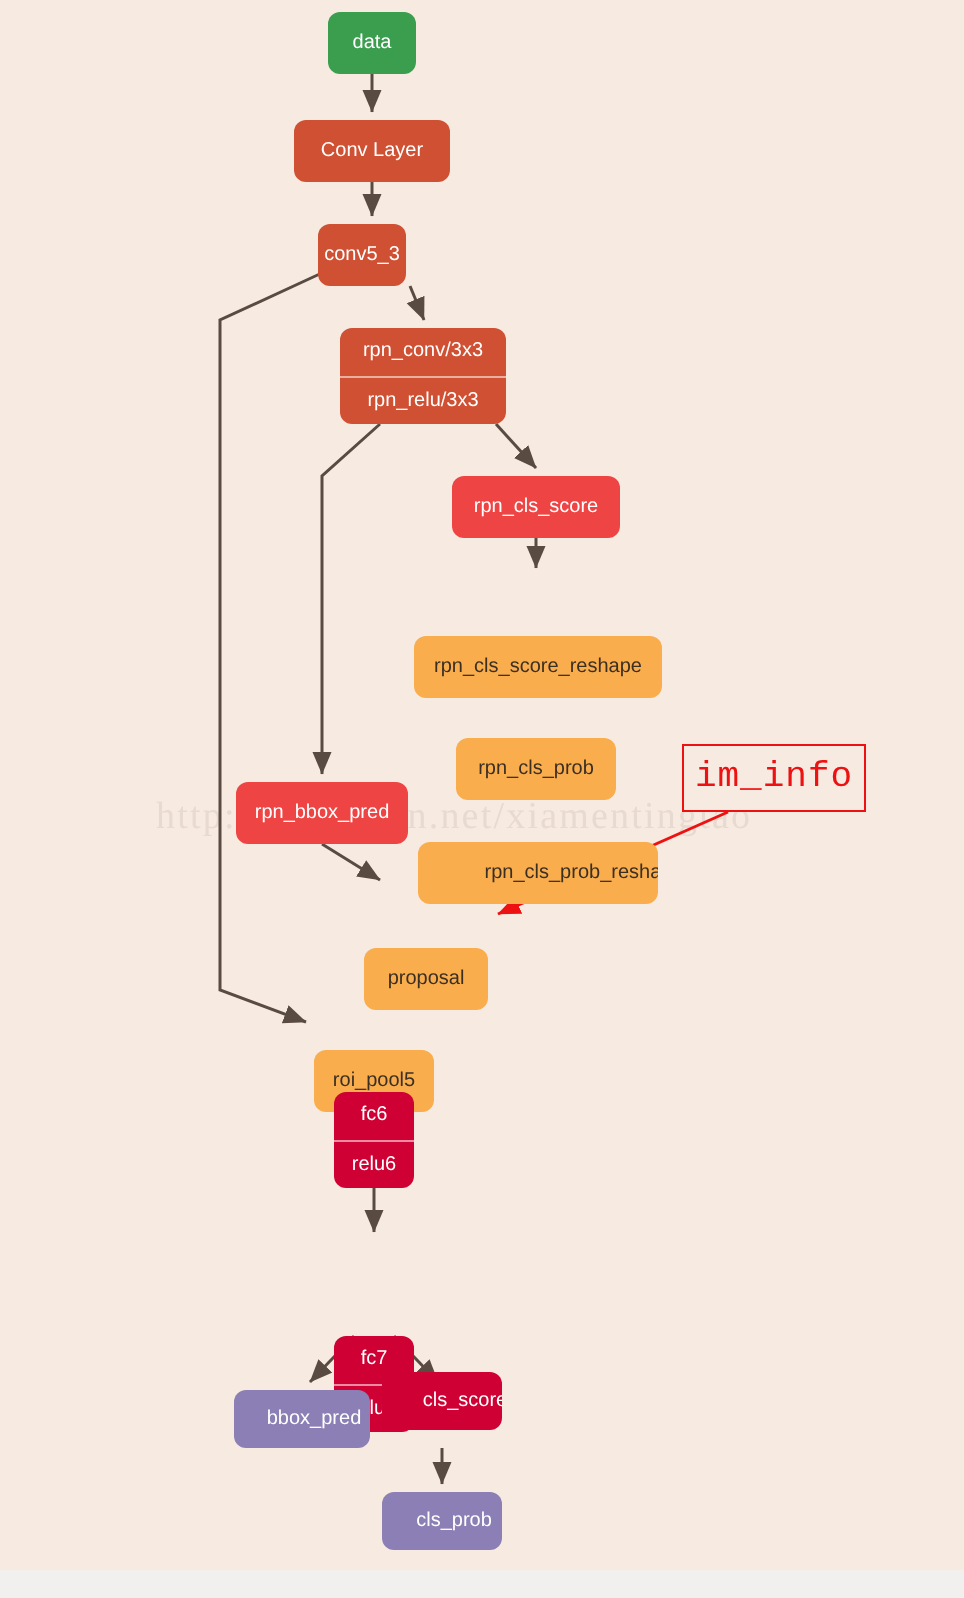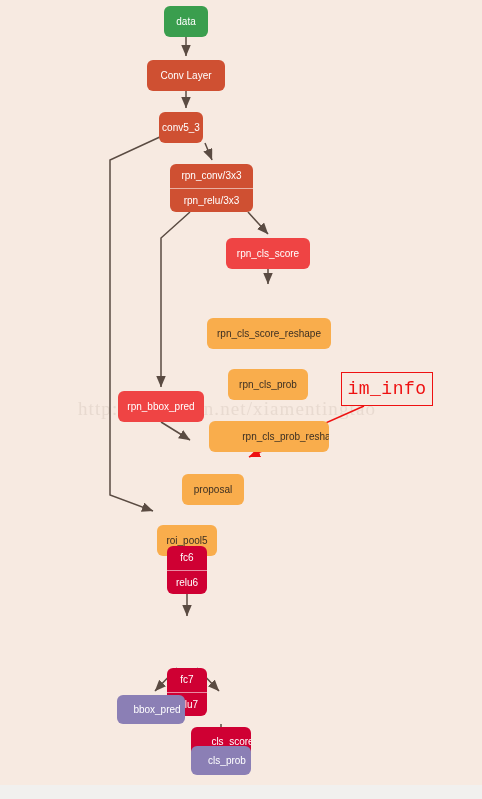--- a/index.html
+++ b/index.html
@@ -164,21 +164,21 @@
       <span class="lbl">fc6</span>
       <span class="lbl">relu6</span>
     </div>
   <div class="node n-crimson split" style="left:167px;top:620px;width:40px;height:48px;margin-top:48px;">
       <span class="lbl">fc7</span>
       <span class="lbl">relu7</span>
     </div>
   <div class="node n-purple" style="left:117px;top:695px;width:68px;height:29px;">
       <span class="lbl">bbox_pred</span>
     </div>
-  <div class="node n-crimson" style="left:191px;top:727px;width:60px;height:29px;padding-left:23px;">
+  <div class="node n-crimson" style="left:191px;top:686px;width:60px;height:29px;padding-left:23px;">
       <span class="lbl">cls_score</span>
     </div>
   <div class="node n-purple" style="left:191px;top:746px;width:60px;height:29px;">
       <span class="lbl">cls_prob</span>
     </div>
 
 </div>
 <div id="bottom-strip"></div>
 
 </body></html>

